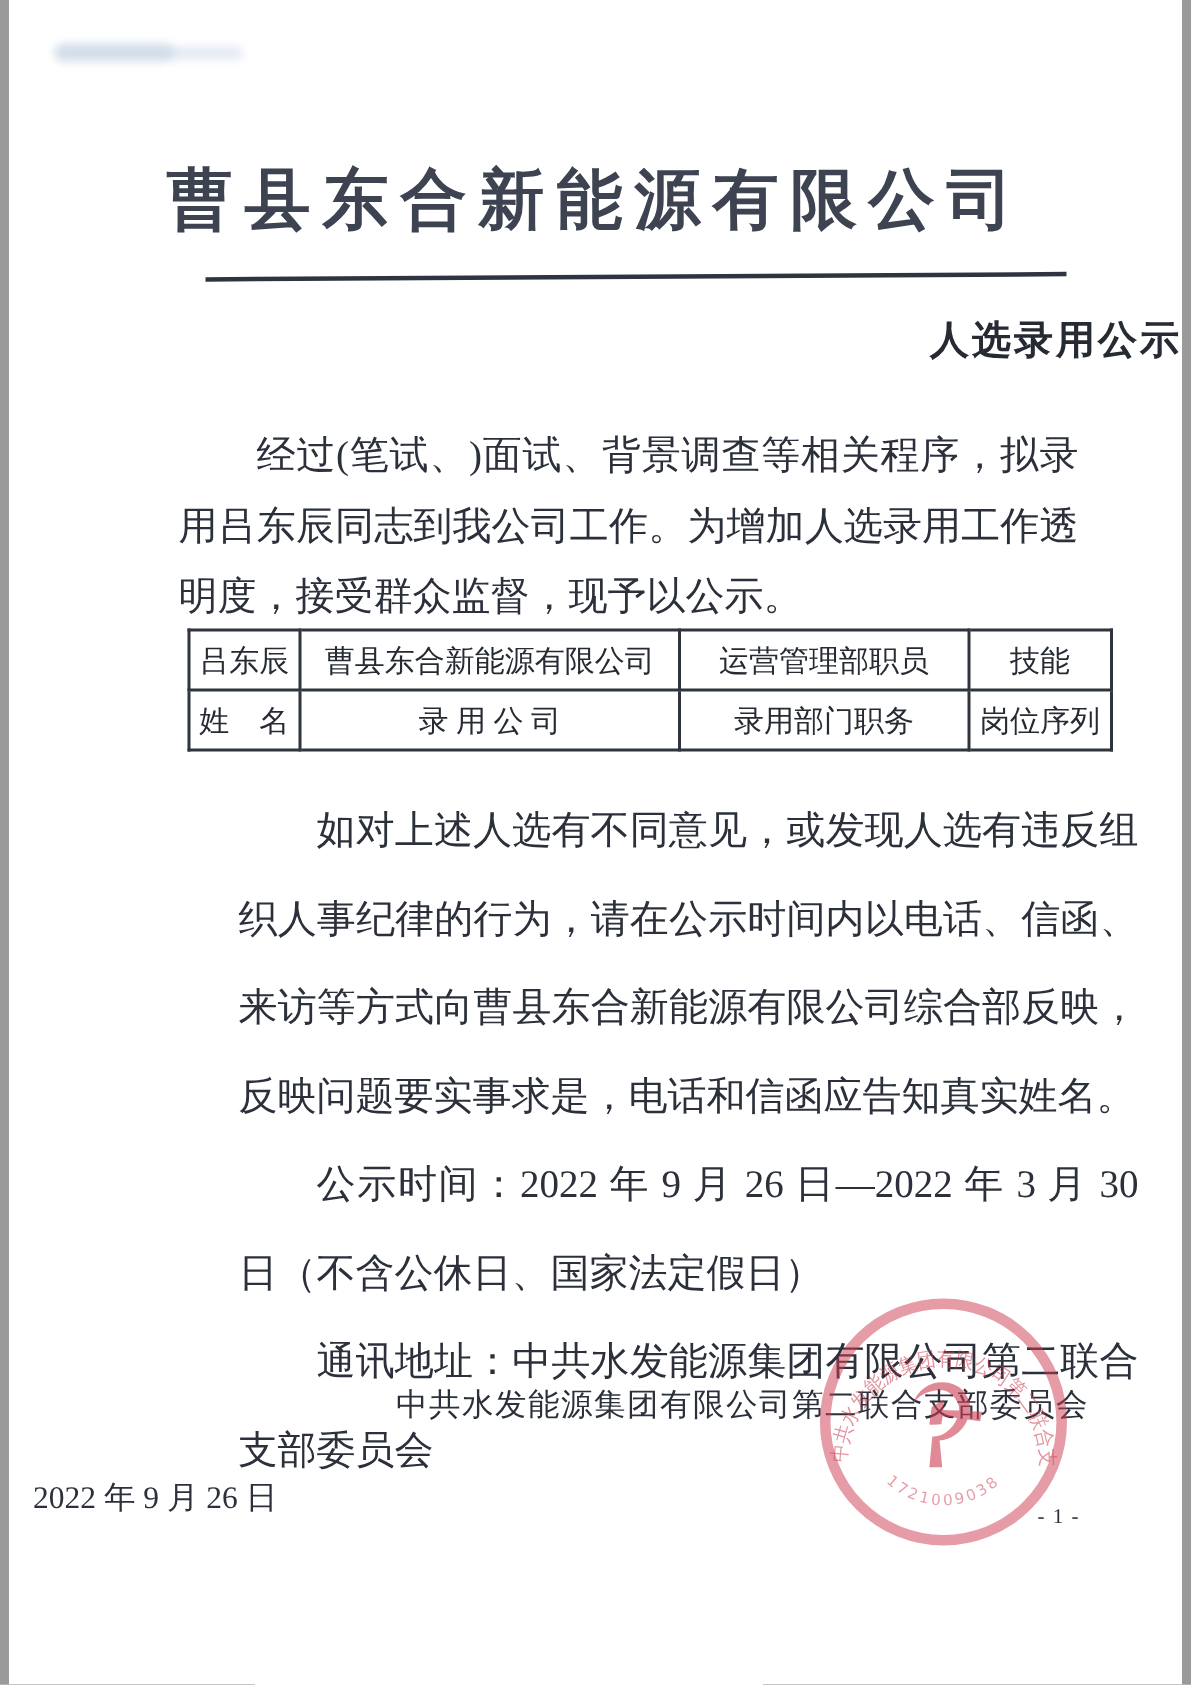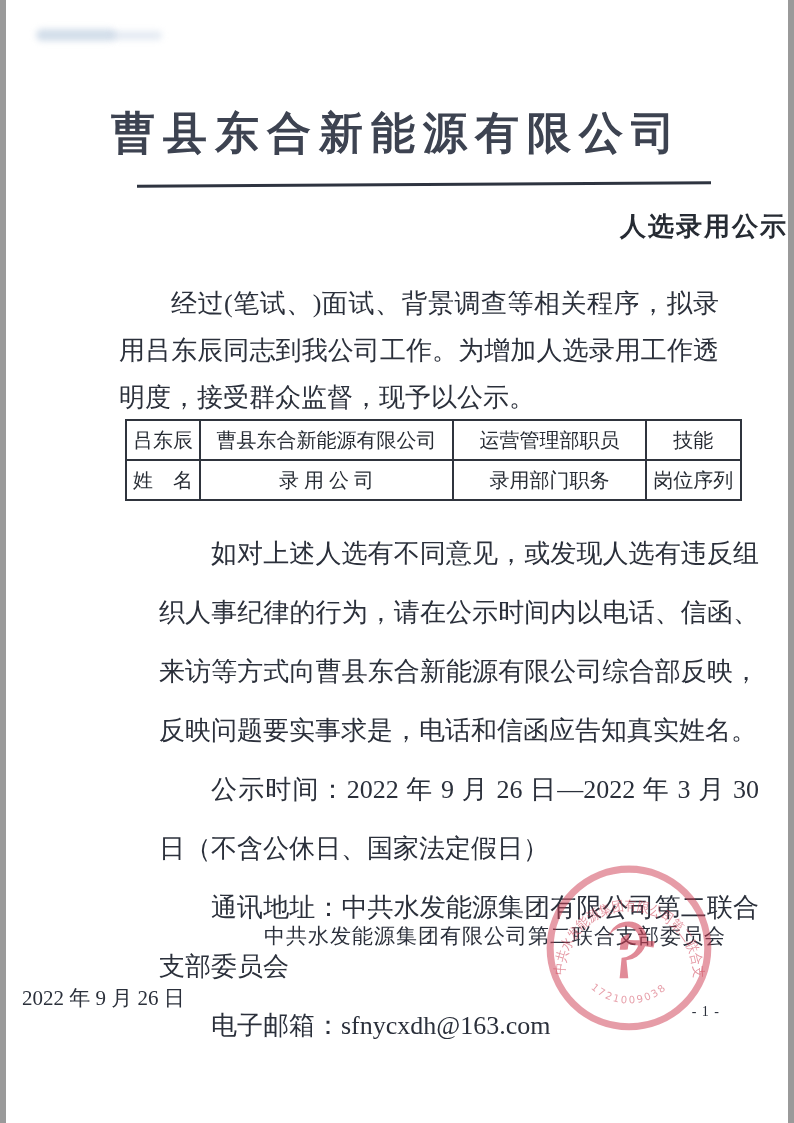--- a/index.html
+++ b/index.html
@@ -125,21 +125,20 @@
       <th>录用部门职务</th>
       <th>岗位序列</th>
     </tr>
   </tbody>
     </table>
 
   <div class="flow">
     <p class="para">如对上述人选有不同意见，或发现人选有违反组织人事纪律的行为，请在公示时间内以电话、信函、来访等方式向曹县东合新能源有限公司综合部反映，反映问题要实事求是，电话和信函应告知真实姓名。</p>
     <p class="para">公示时间：2022 年 9 月 26 日—2022 年 3 月 30 日（不含公休日、国家法定假日）</p>
     <p class="para">通讯地址：中共水发能源集团有限公司第二联合支部委员会</p>
-    <p class="para">电子邮箱：sfnycxdh@163.com</p>
   </div>
 
   <p class="sig-org">中共水发能源集团有限公司第二联合支部委员会</p>
   <p class="sig-date">2022 年 9 月 26 日</p>
 
   <div class="page-number">- 1 -</div>
 
   <svg class="stamp" viewBox="0 0 190 190" xmlns="http://www.w3.org/2000/svg">
     <defs>
       <path id="arcTop" d="M 27.9 118.8 A 64 64 0 1 1 156.1 118.8" fill="none"></path>

